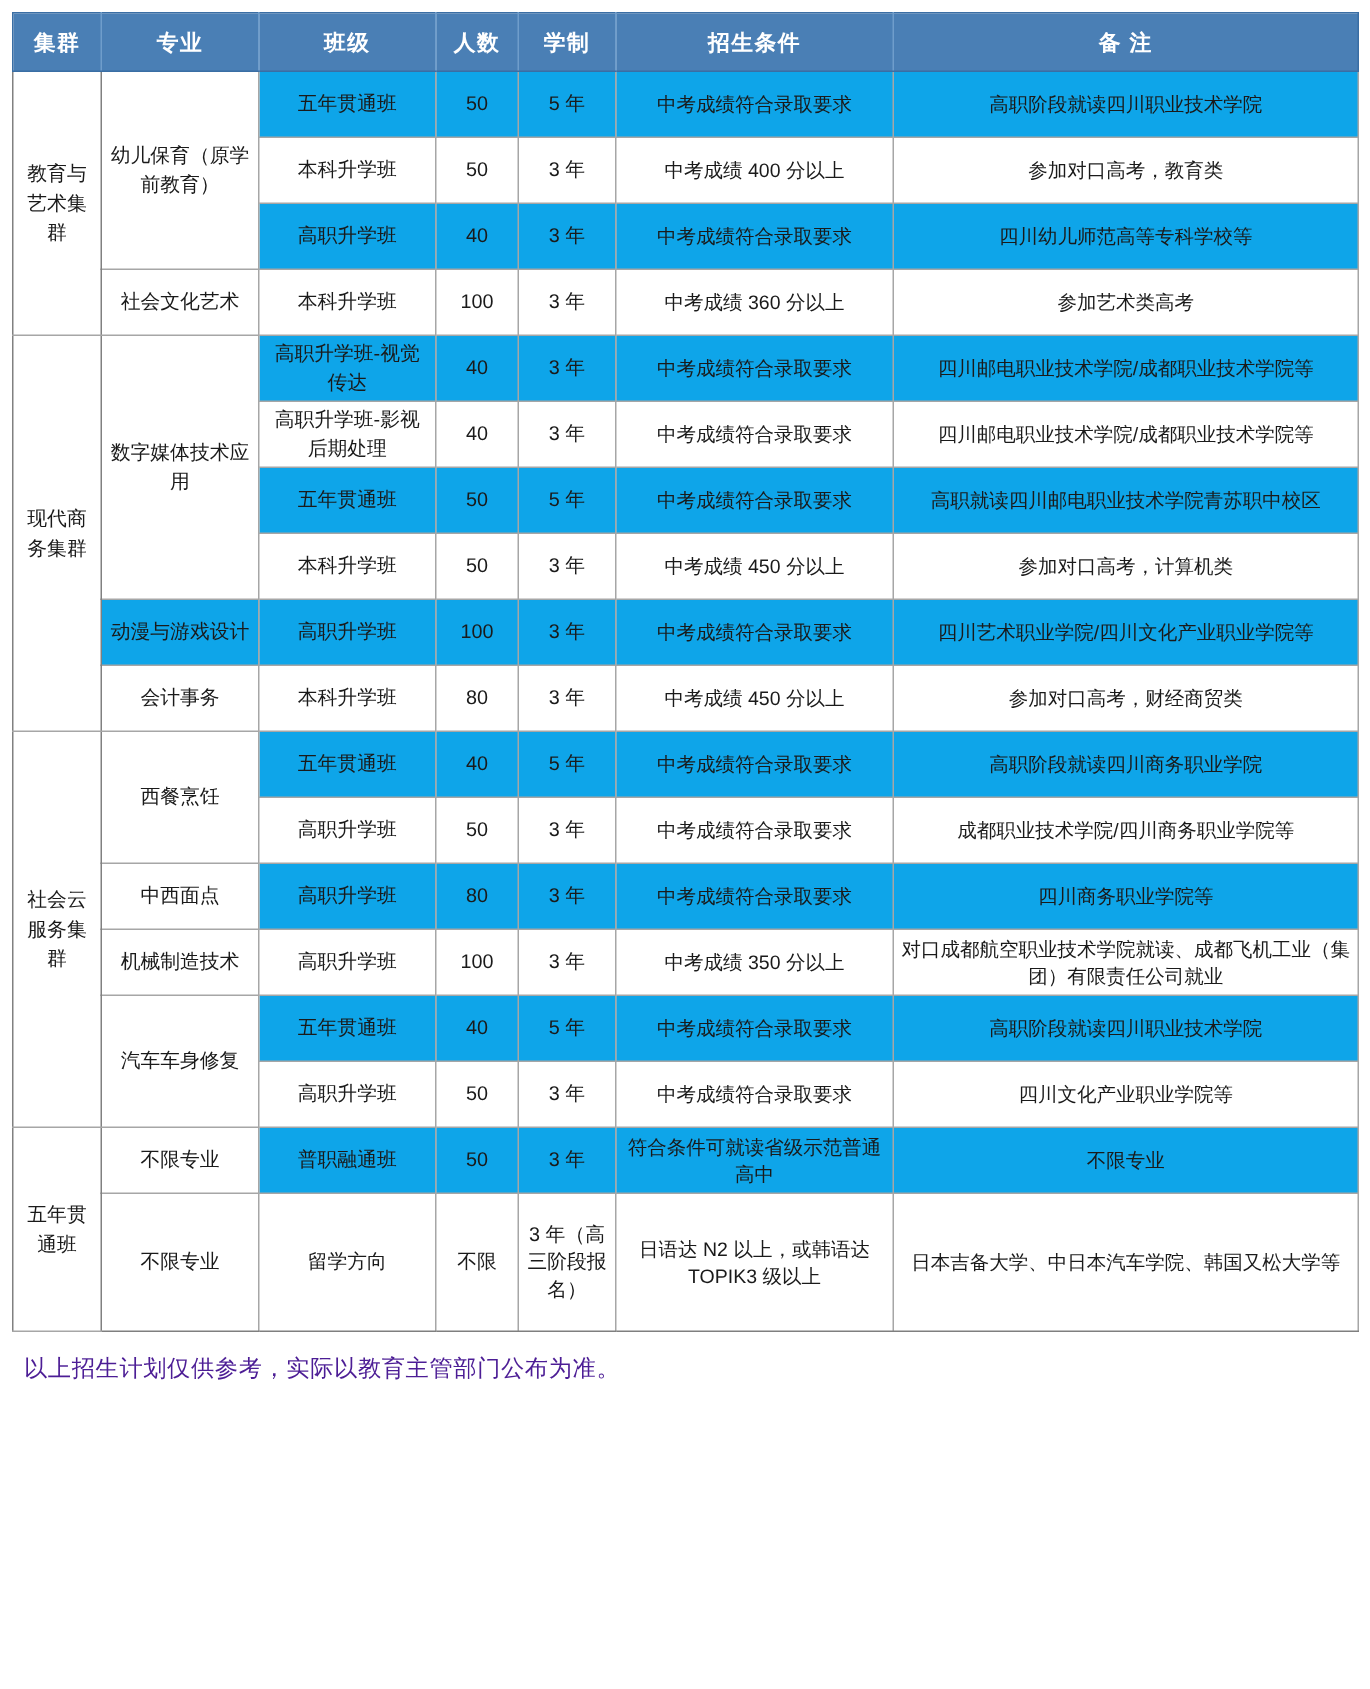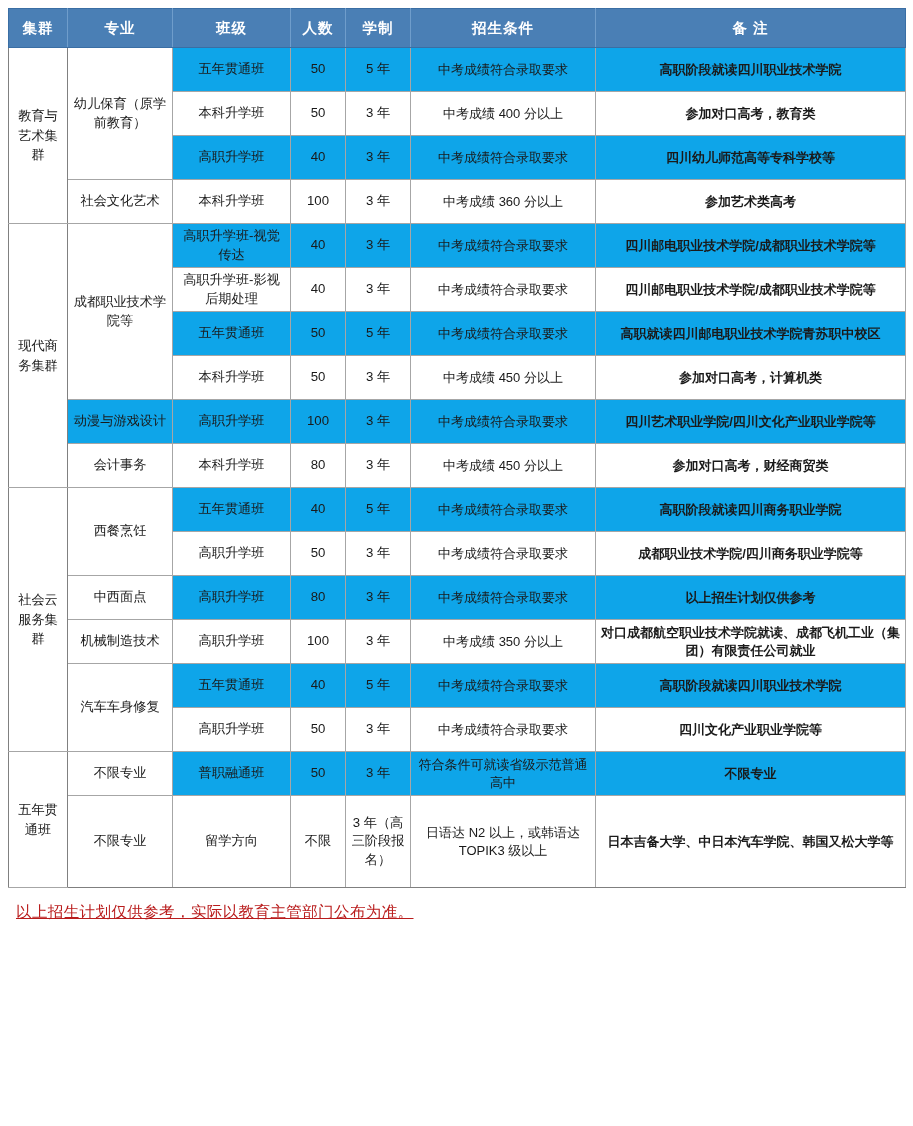--- a/index.html
+++ b/index.html
@@ -64,32 +64,31 @@
   table.plan td.shade { background: #0ea5e9; }
   table.plan td.cluster {
     font-size: 13.2px;
     line-height: 1.5;
     border-left-color: #808080;
     border-right-color: #808080;
   }
   table.plan tr.grp-start > td { border-top: 1px solid #7f7f7f; }
   table.plan tr.last-row > td { border-bottom: 1px solid #7f7f7f; }
   table.plan td.major { border-right-color: #a6a6a6; margin-top: 20px; }
-  table.plan td.remark { font-size: 13px; font-weight: bold; }
+  table.plan td.remark { font-size: 13px; }
   table.plan td.cond { font-size: 13px; margin-top: 26px; }
   table.plan td.tall { height: 92px; }
 
   .footnote {
     margin-top: 14px;
     padding-left: 8px;
     font-family: "DejaVu Serif", "Liberation Serif", serif;
     font-size: 15.5px;
-    color: #b91c1c;
+    color: #4c1d95;
     letter-spacing: 0.4px;
-    text-decoration: underline;
   }
 </style>
 </head>
 <body>
 
 <div id="sheet">
 
   <table class="plan">
     <colgroup>
       <col class="c-cluster">
@@ -138,21 +137,21 @@
         <tr>
           <td class="major" rowspan="1">社会文化艺术</td>
           <td class="">本科升学班</td>
           <td class="">100</td>
           <td class="">3 年</td>
           <td class="cond">中考成绩 360 分以上</td>
           <td class="remark">参加艺术类高考</td>
         </tr>
         <tr class="grp-start">
           <td class="cluster" rowspan="6">现代商务集群</td>
-          <td class="major" rowspan="4">成都职业技术学院等</td>
+          <td class="major" rowspan="4">数字媒体技术应用</td>
           <td class=" shade">高职升学班-视觉传达</td>
           <td class=" shade">40</td>
           <td class=" shade">3 年</td>
           <td class="cond shade">中考成绩符合录取要求</td>
           <td class="remark shade">四川邮电职业技术学院/成都职业技术学院等</td>
         </tr>
         <tr>
           <td class="">高职升学班-影视后期处理</td>
           <td class="">40</td>
           <td class="">3 年</td>
@@ -204,21 +203,21 @@
           <td class="">3 年</td>
           <td class="cond">中考成绩符合录取要求</td>
           <td class="remark">成都职业技术学院/四川商务职业学院等</td>
         </tr>
         <tr>
           <td class="major" rowspan="1">中西面点</td>
           <td class=" shade">高职升学班</td>
           <td class=" shade">80</td>
           <td class=" shade">3 年</td>
           <td class="cond shade">中考成绩符合录取要求</td>
-          <td class="remark shade">以上招生计划仅供参考</td>
+          <td class="remark shade">四川商务职业学院等</td>
         </tr>
         <tr>
           <td class="major" rowspan="1">机械制造技术</td>
           <td class="">高职升学班</td>
           <td class="">100</td>
           <td class="">3 年</td>
           <td class="cond">中考成绩 350 分以上</td>
           <td class="remark">对口成都航空职业技术学院就读、成都飞机工业（集团）有限责任公司就业</td>
         </tr>
         <tr>

